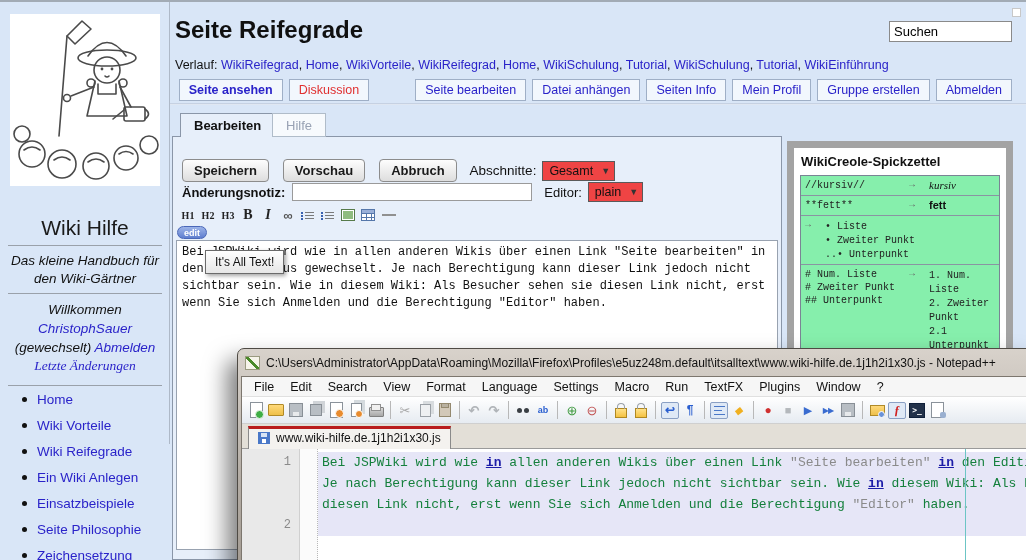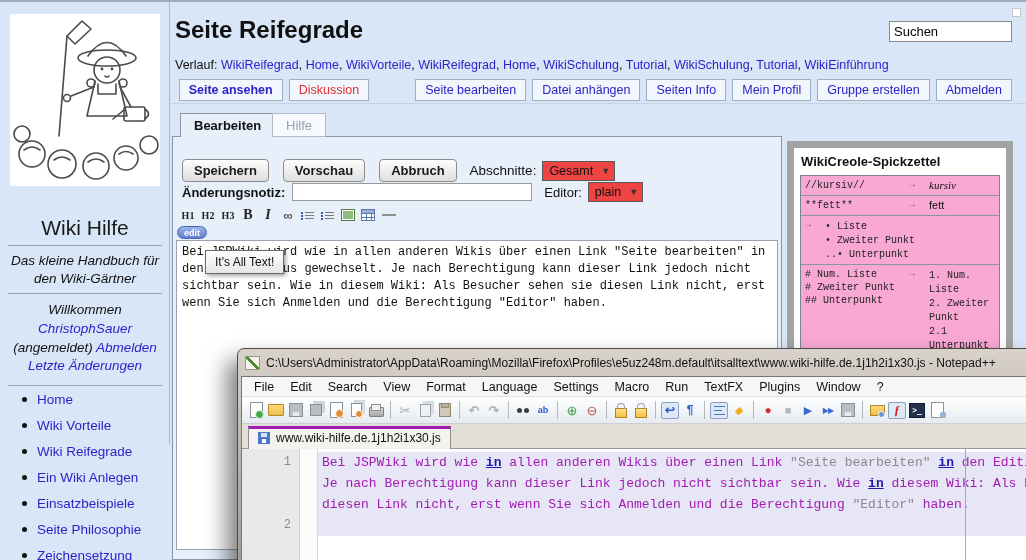--- a/index.html
+++ b/index.html
@@ -11,21 +11,21 @@
 
   
   #top-line { top:0; left:0; width:1026px; height:2px; background:#a2abb5; }
   #sidebar { top:2px; left:0; width:170px; height:442px; border-right:1px solid #aeb9c8; }
   #logo-box { top:12px; left:10px; width:150px; height:172px; background:#fff; }
   #side-heading { top:214px; left:0; width:170px; text-align:center; font-size:21px; color:#1a1a1a; }
   .side-rule { left:8px; width:154px; height:1px; background:#9aa1aa; }
   #rule1 { top:243px; } #rule2 { top:291px; } #rule3 { top:383px; }
   #side-tagline { top:250px; left:0; width:170px; text-align:center; font-style:italic; font-size:13.5px; line-height:18px; }
   #side-welcome { top:298px; left:0; width:170px; text-align:center; font-style:italic; font-size:13.5px; line-height:19px; }
-  #side-recent { top:356px; left:0; width:170px; text-align:center; font-style:italic; font-size:13.5px; }
+  #side-recent { top:356px; left:0; width:170px; text-align:center; font-style:italic; font-size:13.5px;font-family:Liberation Serif, serif; }
   #side-list { top:390px; left:22px; list-style:none; }
   #side-list li { margin-bottom:11px; font-size:13.5px; }
   #side-list li::before { content:""; display:inline-block; width:5px; height:5px; border-radius:50%; background:#111; margin-right:10px; vertical-align:2px; }
 
   
   #page-title { top:16px; left:175px; font-size:24px; font-weight:bold; color:#101010; }
   #corner-square { top:8px; left:1012px; width:9px; height:9px; background:#fff; border:1px solid #c8c8c8; }
   #search-input { top:21px; left:889px; width:123px; height:21px; border:1px solid #8a8a8a; font-size:13px; padding:1px 4px; font-family:"Liberation Sans",sans-serif; background:#fff; }
   #breadcrumb { top:58px; left:175px; font-size:12.5px; }
   .bc-link { color:#2a23c9; cursor:pointer; }
@@ -76,28 +76,28 @@
   #edit-badge { top:226px; left:177px; width:30px; height:13px; border-radius:7px; background:linear-gradient(#9db4e8,#5f7ecf); border:1px solid #4a67b8; color:#fff; font-size:9px; font-weight:bold; display:flex; align-items:center; justify-content:center; }
 
   #wiki-textarea { top:240px; left:176px; width:602px; height:310px; background:#fff; border:1px solid #98a2b0; padding:3px 5px; font-family:"Liberation Mono",monospace; font-size:12px; line-height:17px; white-space:pre; overflow:hidden; cursor:text; }
 
   #tooltip { top:250px; left:205px; padding:4px 9px; background:linear-gradient(#ffffff,#e6e6e6); border:1px solid #6a6a6a; font-size:12px; color:#111; box-shadow:2px 2px 4px rgba(0,0,0,.35); z-index:5; white-space:nowrap; }
 
   
   #cheatsheet { top:141px; left:787px; width:226px; background:#fff; border:7px solid #a3a3a3; padding:5px 6px 8px; z-index:1; }
   #cs-title { font-size:13px; font-weight:bold; margin:1px 0 6px 1px; }
   #cs-table { border:1px solid #7a8494; }
-  .cs-row { display:flex; border-bottom:1px solid #8a94a2; padding:3px 4px; background:#f9a8d4; }
+  .cs-row { display:flex; border-bottom:1px solid #8a94a2; padding:3px 4px; background:#86efac; }
   .cs-row:last-child { border-bottom:none; }
   .cs-left { width:104px; font-family:"Liberation Mono",monospace; font-size:10px; line-height:13px; color:#222; }
   .cs-arrow { width:20px; font-family:"Liberation Mono",monospace; font-size:10px; color:#666; }
   .cs-right { flex:1; font-size:10px; line-height:13px; }
   .cr-mono { font-family:"Liberation Mono",monospace; font-size:10px; color:#222; }
   .cr-italic { font:italic 11px "Liberation Serif",serif; }
-  .cr-bold { font-weight:normal; font-size:11px;margin-top:32px; }
+  .cr-bold { font-weight:bold; font-size:11px;margin-top:32px; }
   .cr-link { font-family:"Liberation Mono",monospace; font-size:10px; color:#2a23c9; text-decoration:underline; cursor:pointer; }
   .cr-h1 { font-weight:bold; font-size:15px; line-height:17px; }
   .cr-h2 { font-weight:bold; font-size:13px; line-height:15px; }
   .cr-h3 { font-weight:bold; font-size:11px; line-height:13px; }
 
   
   #npp { top:348px; left:237px; width:800px; height:230px; z-index:10; }
   #npp-frame { position:absolute; inset:0; background:linear-gradient(180deg,#d8d2cb,#b5aea6 55%,#a29a91); border:1px solid #4e4a44; border-radius:7px 7px 0 0; box-shadow:-10px 12px 22px rgba(0,0,0,.5); }
   #npp-titlebar { position:absolute; top:4px; left:8px; right:8px; height:22px; display:flex; align-items:center; gap:6px; overflow:hidden; }
   #npp-appicon { width:15px; height:14px; flex:0 0 auto; background:#f6f4ea linear-gradient(45deg,transparent 42%,#4a8a2a 42%,#4a8a2a 58%,transparent 58%); border:1px solid #9a9a80; }
@@ -142,32 +142,32 @@
   .k-stop::before { content:"■"; color:#b4b8bc; font-size:11px; }
   .k-play::before { content:"▶"; color:#3a6cd0; font-size:11px; }
   .k-playmulti::before { content:"▶▶"; color:#3a6cd0; font-size:8px; letter-spacing:-1px; }
   .k-explorer::before { content:""; width:13px; height:9px; background:linear-gradient(#ffd97a,#eec04a); border:1px solid #b08a28; }
   .k-explorer::after { content:""; position:absolute; bottom:1px; right:1px; width:5px; height:5px; background:#6a92d8; border-radius:50%; border:1px solid #fff; }
   .k-plugred::before { content:"ƒ"; color:#d02020; font:italic 700 12px "Liberation Serif",serif; }
   .k-console::before { content:">_"; font:700 8px "DejaVu Sans Mono",monospace; color:#fff; background:#23324a; padding:2px; border:1px solid #10203a; }
   .k-doc::after { content:""; position:absolute; right:0; bottom:1px; width:6px; height:6px; background:#9ab0d0; border-radius:2px; }
 
   #npp-tabbar { height:25px; background:#e3dfd7; border-bottom:1px solid #9a9a9a; display:flex; align-items:flex-end; padding-left:6px; }
-  #npp-tab { display:inline-flex; align-items:center; gap:6px; background:#f4f2ef; border:1px solid #8a8a8a; border-bottom:none; border-top:3px solid #a21caf; padding:2px 9px 4px; font-size:12px; position:relative; top:1px; cursor:pointer; }
+  #npp-tab { display:inline-flex; align-items:center; gap:6px; background:#f4f2ef; border:1px solid #8a8a8a; border-bottom:none; border-top:3px solid #b91c1c; padding:2px 9px 4px; font-size:12px; position:relative; top:1px; cursor:pointer; }
   #tab-floppy { width:12px; height:12px; background:#4a78c8; position:relative; flex:0 0 auto; }
   #tab-floppy::before { content:""; position:absolute; top:1px; left:3px; width:6px; height:4px; background:#d8e4f4; }
   #tab-floppy::after { content:""; position:absolute; bottom:1px; left:4px; width:4px; height:4px; background:#fff; }
 
   #npp-editor { flex:1; background:#fff; display:flex; position:relative; overflow:hidden; }
   #npp-gutter { width:58px; background:#e9e9e9; border-right:1px solid #d0d0d0; font-family:"Liberation Mono",monospace; font-size:12px; color:#8a8a8a; text-align:right; padding:3px 8px 0 0; line-height:21px; flex:0 0 auto; }
   #npp-margin { width:18px; background:#fbfbfb; border-right:1px dotted #b8b8b8; flex:0 0 auto; }
   #npp-lines { flex:1; padding-top:3px; font-family:"Liberation Mono",monospace; font-size:13px; line-height:21px; white-space:pre; cursor:text; }
   .trow { background:#e6e6f7; padding-left:4px; min-height:21px; }
   .gnum { min-height:21px; }
-  .t-p { color:#a21caf; }
+  .t-p { color:#15803d; }
   .t-k { color:#1c1ca8; font-weight:bold; text-decoration:underline; }
   .t-s { color:#8a8a8a; }
   #npp-vline { position:absolute; left:723px; top:0; bottom:0; width:1px; background:#6cc5c5; }
 
   svg .ln { fill:none; stroke:#4a4a4a; stroke-width:1.6; stroke-linecap:round; stroke-linejoin:round; }
 </style>
 </head>
 <body>
 
 <div id="top-line" class="abs"></div>
@@ -202,21 +202,21 @@
       <path class="ln" d="M14,136 q8,-6 16,0 M44,146 q8,-6 16,0 M78,148 q8,-6 16,0 M109,140 q7,-5 14,0"></path>
     </svg>
   </div>
   <div id="side-heading" class="abs">Wiki Hilfe</div>
   <div id="rule1" class="side-rule abs"></div>
   <div id="side-tagline" class="abs">Das kleine Handbuch für den Wiki-Gärtner</div>
   <div id="rule2" class="side-rule abs"></div>
   <div id="side-welcome" class="abs">
     <div>Willkommen</div>
     <div><span class="link">ChristophSauer</span></div>
-    <div><span>(angemeldet)</span>
+    <div><span>(gewechselt)</span>
       <span class="link">Abmelden</span></div>
   </div>
   <div id="side-recent" class="abs"><span class="link">Letzte Änderungen</span></div>
   <div id="rule3" class="side-rule abs"></div>
   <ul id="side-list" class="abs">
       <li class="side-item"><span class="link">Home</span></li>
       <li class="side-item"><span class="link">Wiki Vorteile</span></li>
       <li class="side-item"><span class="link">Wiki Reifegrade</span></li>
       <li class="side-item"><span class="link">Ein Wiki Anlegen</span></li>
       <li class="side-item"><span class="link">Einsatzbeispiele</span></li>

